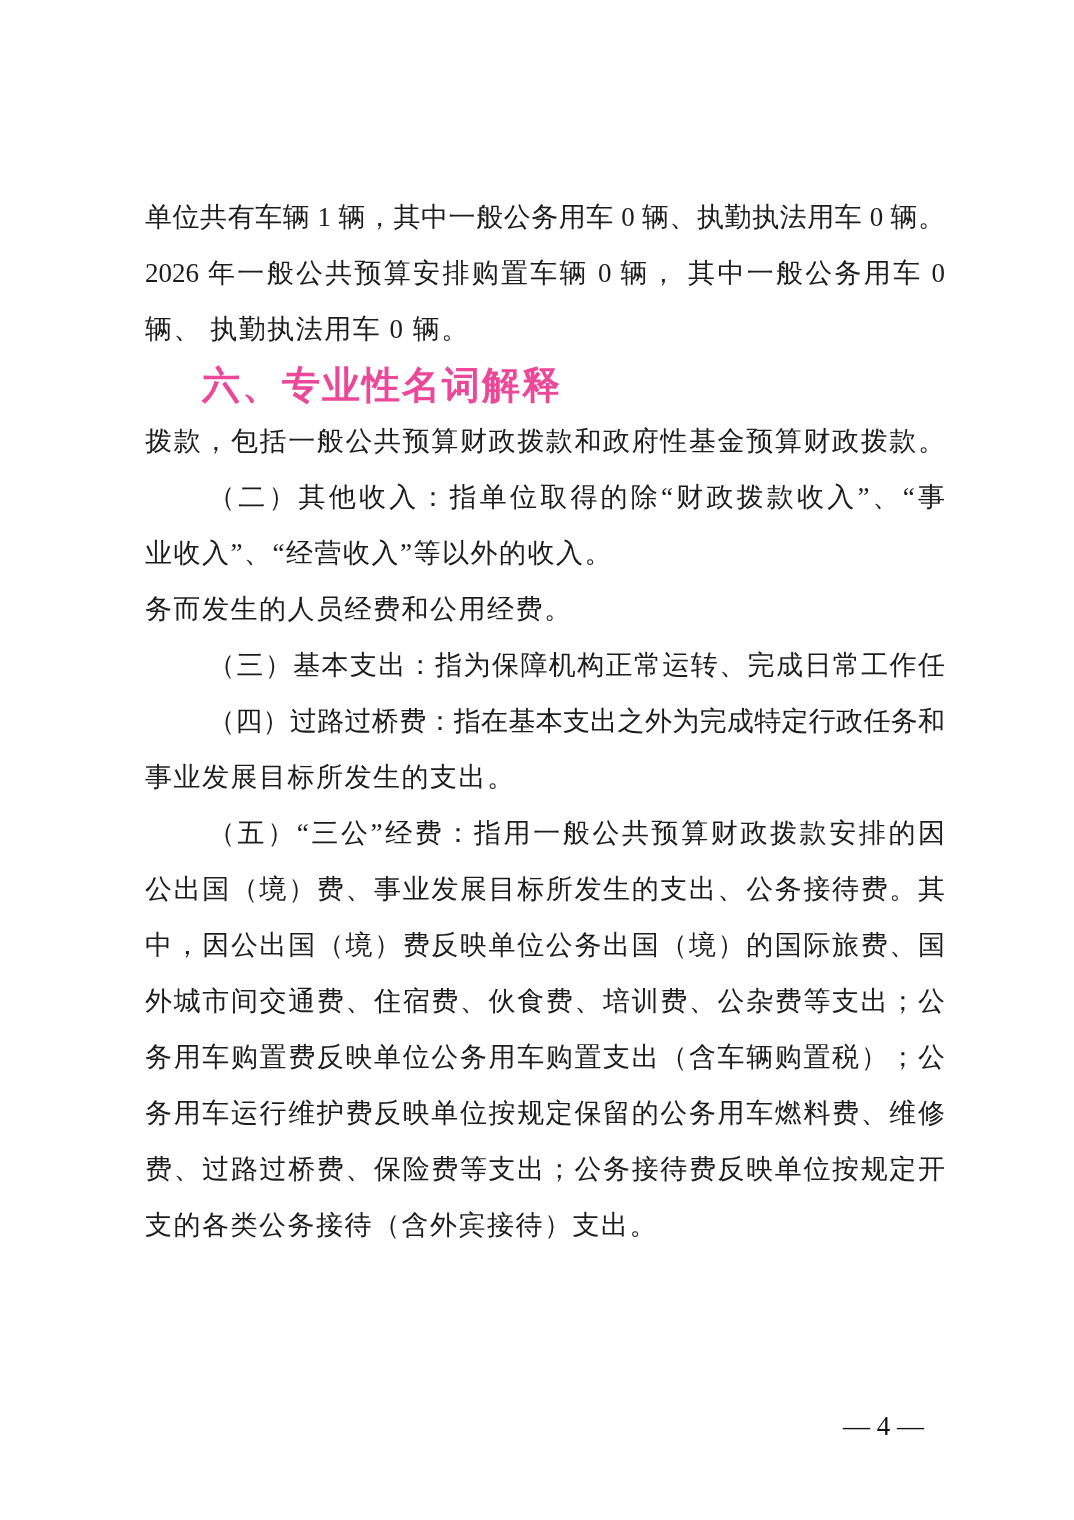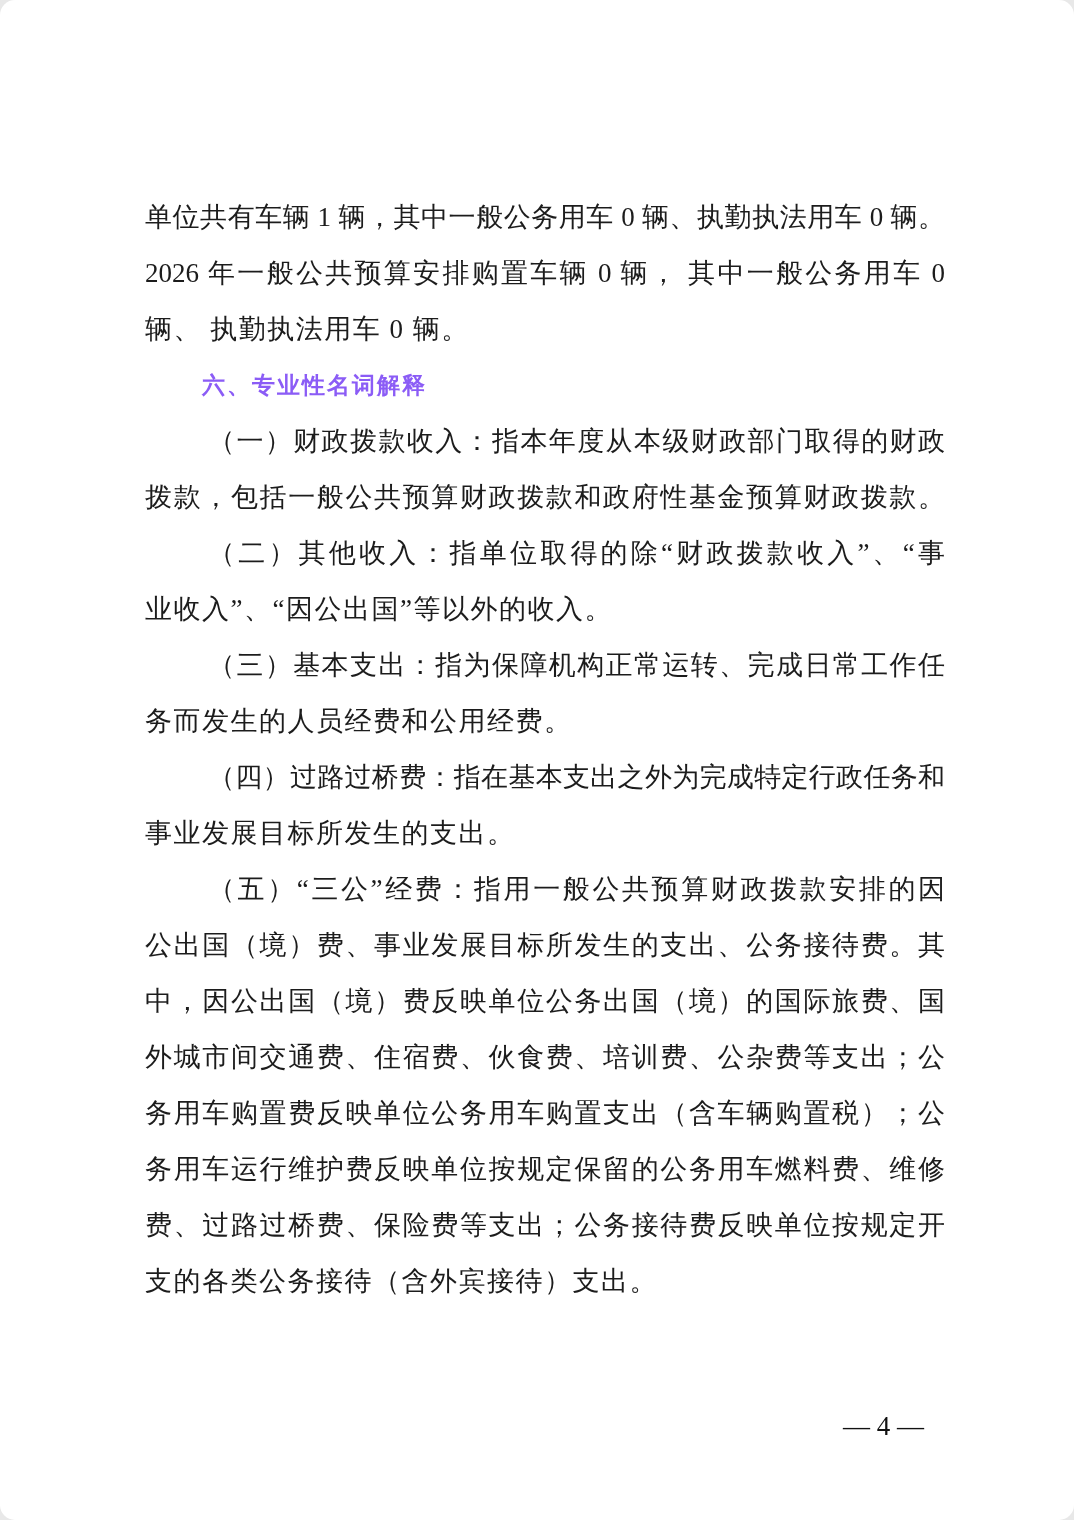--- a/index.html
+++ b/index.html
@@ -9,21 +9,20 @@
   }
   .page {
     position: relative;
     width: 1074px;
     height: 1520px;
     margin: 0 auto;
     background: #ffffff;
     overflow: hidden;
     font-family: "Liberation Serif", "DejaVu Serif", serif;
     color: #1c1c1c;
-    border-radius: 15px;
   }
   .body-text {
     position: absolute;
     left: 145px;
     top: 189px;
     width: 800px;
   }
   .line {
     margin: 0;
     padding: 0;
@@ -43,22 +42,22 @@
     text-align-last: left;
     letter-spacing: 1.5px;
   }
   
   .indent {
     padding-left: 63px;
   }
   .heading {
     font-family: "Liberation Sans", "DejaVu Sans", sans-serif;
     font-weight: bold;
-    color: #8b5cf6;
-    font-size: 23px;
+    color: #ec4899;
+    font-size: 38px;
     padding-left: 57px;
     letter-spacing: 2px;
   }
   .footer {
     position: absolute;
     top: 1408px;
     right: 150px;
     height: 36px;
     line-height: 36px;
     font-size: 27px;
@@ -69,26 +68,25 @@
 </head>
 <body>
 
 <div class="page">
 
   <main class="body-text">
     <p class="line jfull">单位共有车辆 1 辆，其中一般公务用车 0 辆、执勤执法用车 0 辆。</p>
     <p class="line jfull">2026 年一般公共预算安排购置车辆 0 辆， 其中一般公务用车 0</p>
     <p class="line jleft">辆、 执勤执法用车 0 辆。</p>
     <p class="line heading">六、专业性名词解释</p>
-    <p class="line jfull indent">（一）财政拨款收入：指本年度从本级财政部门取得的财政</p>
     <p class="line jfull">拨款，包括一般公共预算财政拨款和政府性基金预算财政拨款。</p>
     <p class="line jfull indent">（二）其他收入：指单位取得的除“财政拨款收入”、“事</p>
-    <p class="line jleft">业收入”、“因公出国”等以外的收入。</p>
+    <p class="line jleft">业收入”、“经营收入”等以外的收入。</p>
+    <p class="line jleft">务而发生的人员经费和公用经费。</p>
     <p class="line jfull indent">（三）基本支出：指为保障机构正常运转、完成日常工作任</p>
-    <p class="line jleft">务而发生的人员经费和公用经费。</p>
     <p class="line jfull indent">（四）过路过桥费：指在基本支出之外为完成特定行政任务和</p>
     <p class="line jleft">事业发展目标所发生的支出。</p>
     <p class="line jfull indent">（五）“三公”经费：指用一般公共预算财政拨款安排的因</p>
     <p class="line jfull">公出国（境）费、事业发展目标所发生的支出、公务接待费。其</p>
     <p class="line jfull">中，因公出国（境）费反映单位公务出国（境）的国际旅费、国</p>
     <p class="line jfull">外城市间交通费、住宿费、伙食费、培训费、公杂费等支出；公</p>
     <p class="line jfull">务用车购置费反映单位公务用车购置支出（含车辆购置税）；公</p>
     <p class="line jfull">务用车运行维护费反映单位按规定保留的公务用车燃料费、维修</p>
     <p class="line jfull">费、过路过桥费、保险费等支出；公务接待费反映单位按规定开</p>
     <p class="line jleft">支的各类公务接待（含外宾接待）支出。</p>

